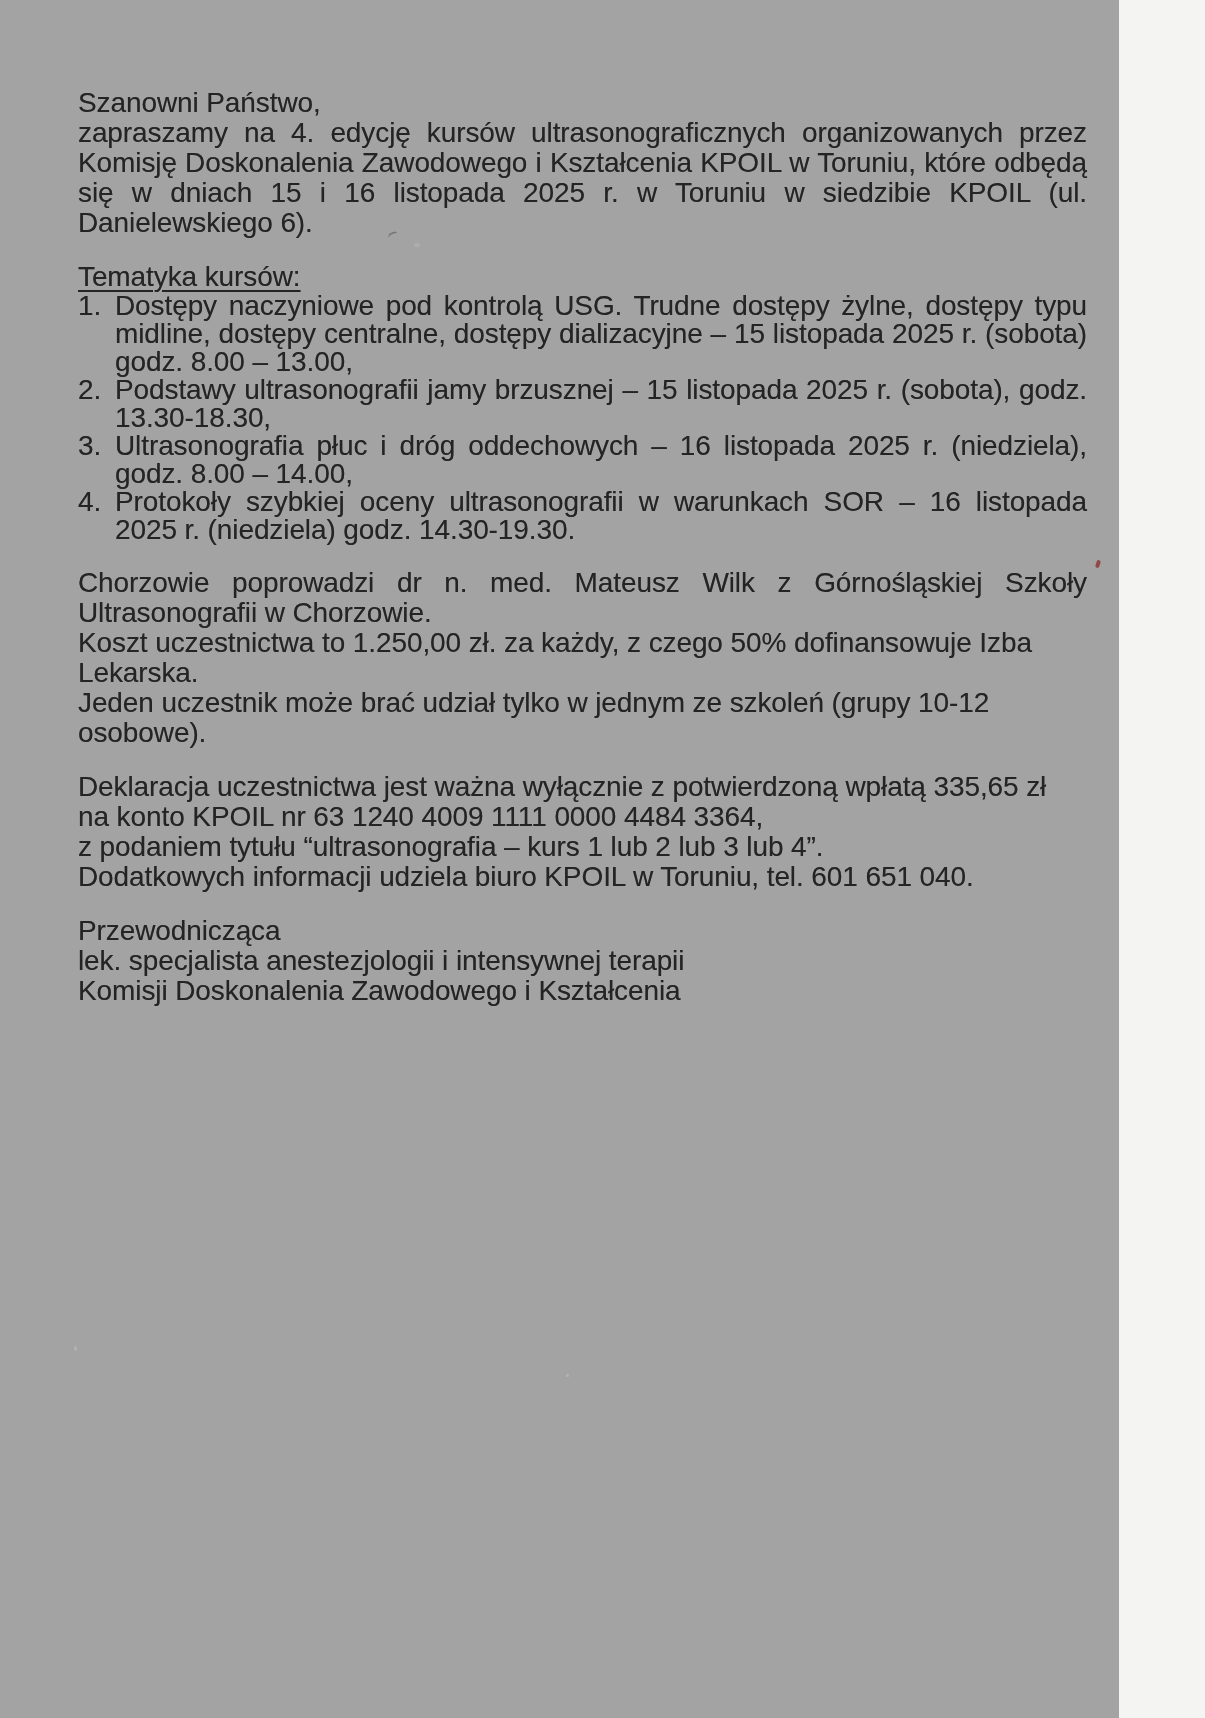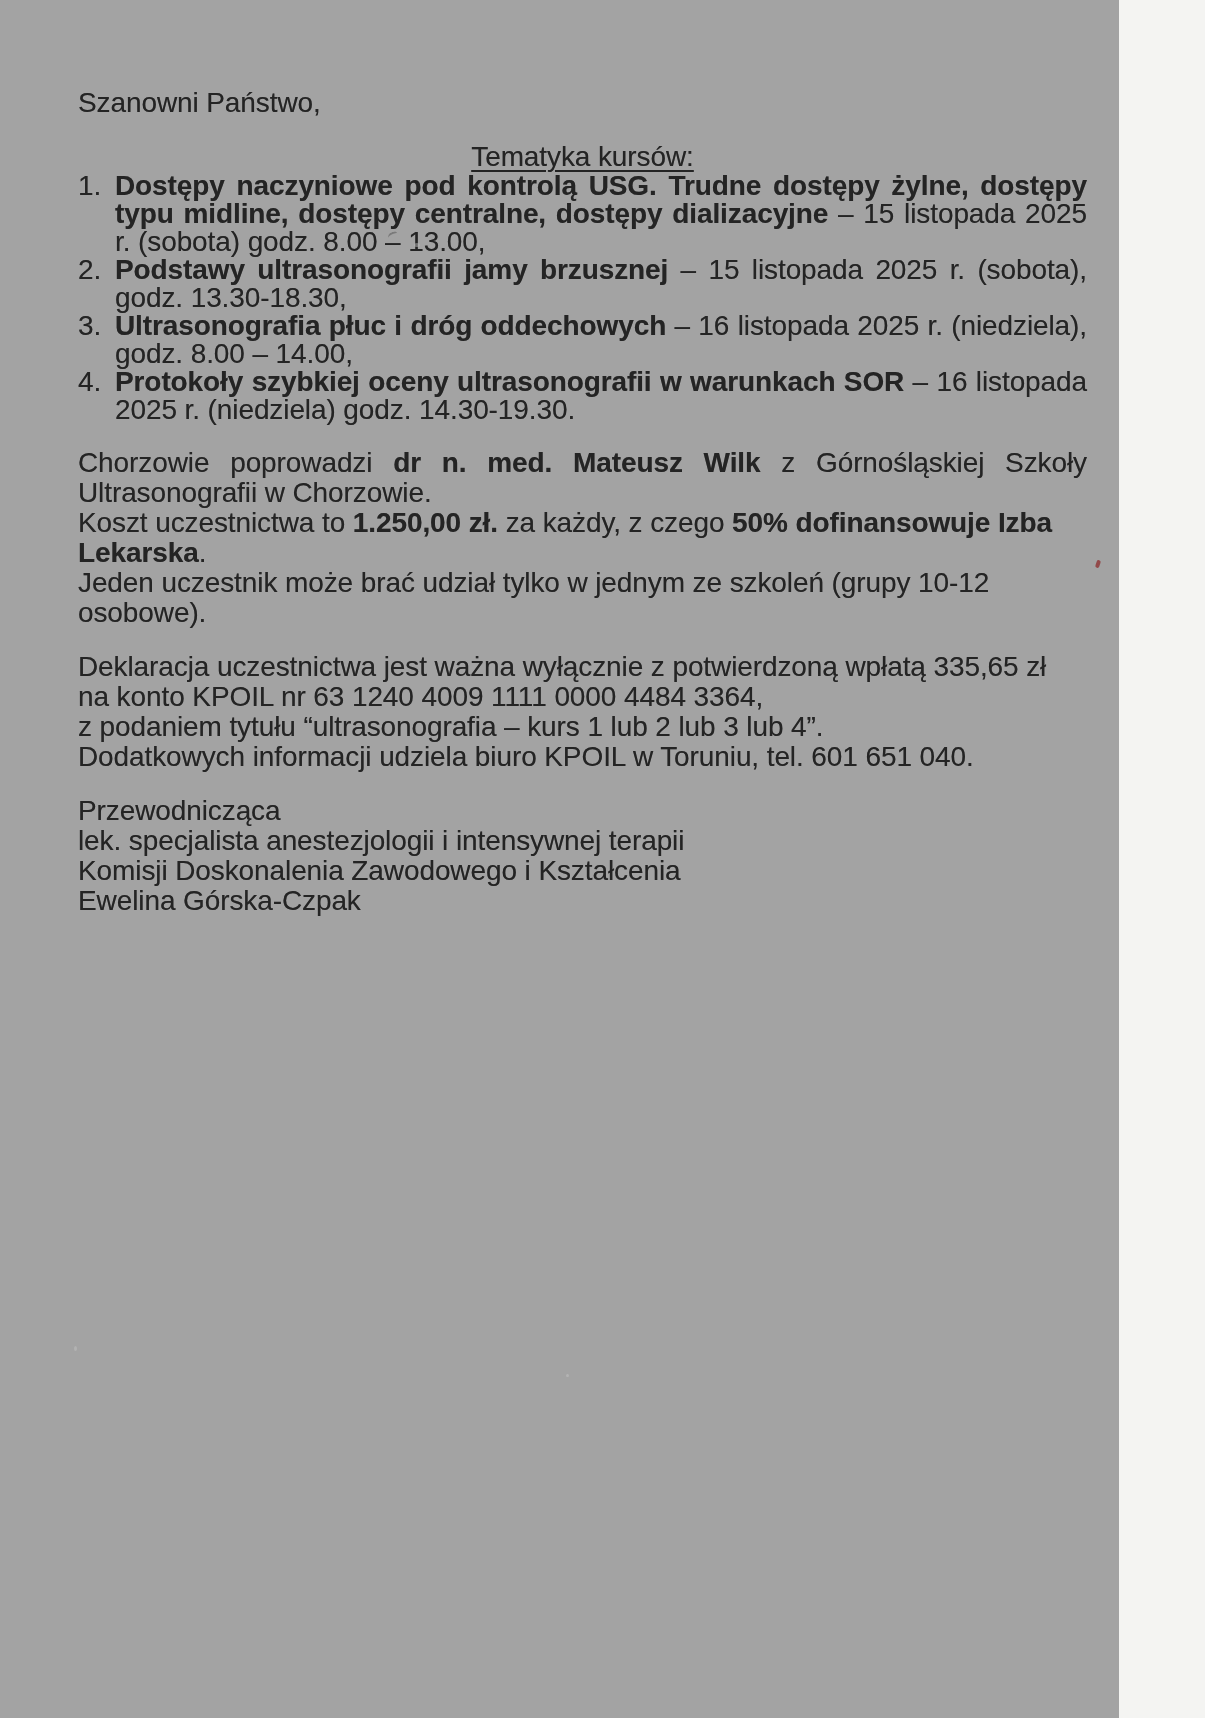--- a/index.html
+++ b/index.html
@@ -23,23 +23,22 @@
     left: 78px; top: 88px;
     width: 1009px;
   }
   p { margin: 0; line-height: 30px; }
   .gap { margin-top: 24px; }
   .justify { text-align: justify; }
   .underline {
     text-decoration: underline;
     text-underline-offset: 4px;
     text-decoration-thickness: 1.5px;
-    text-align: center;
   }
-  b { font-weight: 700; }
+  b { font-weight: 400; }
   .courses { line-height: 28px; }
   .course { display: flex; }
   .course .num { flex: 0 0 37px; }
   .course .ctext { flex: 1; text-align: justify; }
   
   .speck { position: absolute; pointer-events: none; }
   .speck-squiggle {
     left: 388px; top: 232px; width: 10px; height: 6px;
     border-top: 2px solid #6a6a6a; border-radius: 60% 40% 50% 50%;
     transform: rotate(-20deg); opacity: 0.7;
@@ -62,20 +61,21 @@
     background: #c8c8c8; border-radius: 50%; opacity: 0.45;
   }
 </style>
 </head>
 <body>
 
 <div class="page">
   <div class="content">
 
     <p>Szanowni Państwo,</p>
+    <p class="justify">zapraszamy na 4. edycję kursów ultrasonograficznych organizowanych przez Komisję Doskonalenia Zawodowego i Kształcenia KPOIL w Toruniu, które odbędą się w dniach 15 i 16 listopada 2025 r. w Toruniu w siedzibie KPOIL (ul. Danielewskiego 6).</p>
 
     <p class="gap underline">Tematyka kursów:</p>
 
     <div class="courses">
       <div class="course">
         <span class="num">1.</span>
         <div class="ctext"><b>Dostępy naczyniowe pod kontrolą USG. Trudne dostępy żylne, dostępy typu midline, dostępy centralne, dostępy dializacyjne</b><span> – 15 listopada 2025 r. (sobota) godz. 8.00 – 13.00,</span></div>
       </div>
       <div class="course">
         <span class="num">2.</span>
@@ -102,21 +102,20 @@
       <p>na konto KPOIL nr 63 1240 4009 1111 0000 4484 3364,</p>
       <p>z podaniem tytułu “ultrasonografia – kurs 1 lub 2 lub 3 lub 4”.</p>
       <p>Dodatkowych informacji udziela biuro KPOIL w Toruniu, tel. 601 651 040.</p>
     </div>
 
 
     <div class="gap">
       <p>Przewodnicząca</p>
       <p>lek. specjalista anestezjologii i intensywnej terapii</p>
       <p>Komisji Doskonalenia Zawodowego i Kształcenia</p>
-      <p>Ewelina Górska-Czpak</p>
     </div>
 
   </div>
 
   <div class="speck speck-squiggle"></div>
   <div class="speck speck-smudge"></div>
   <div class="speck speck-red"></div>
   <div class="speck speck-faint-1"></div>
   <div class="speck speck-faint-2"></div>
 </div>

